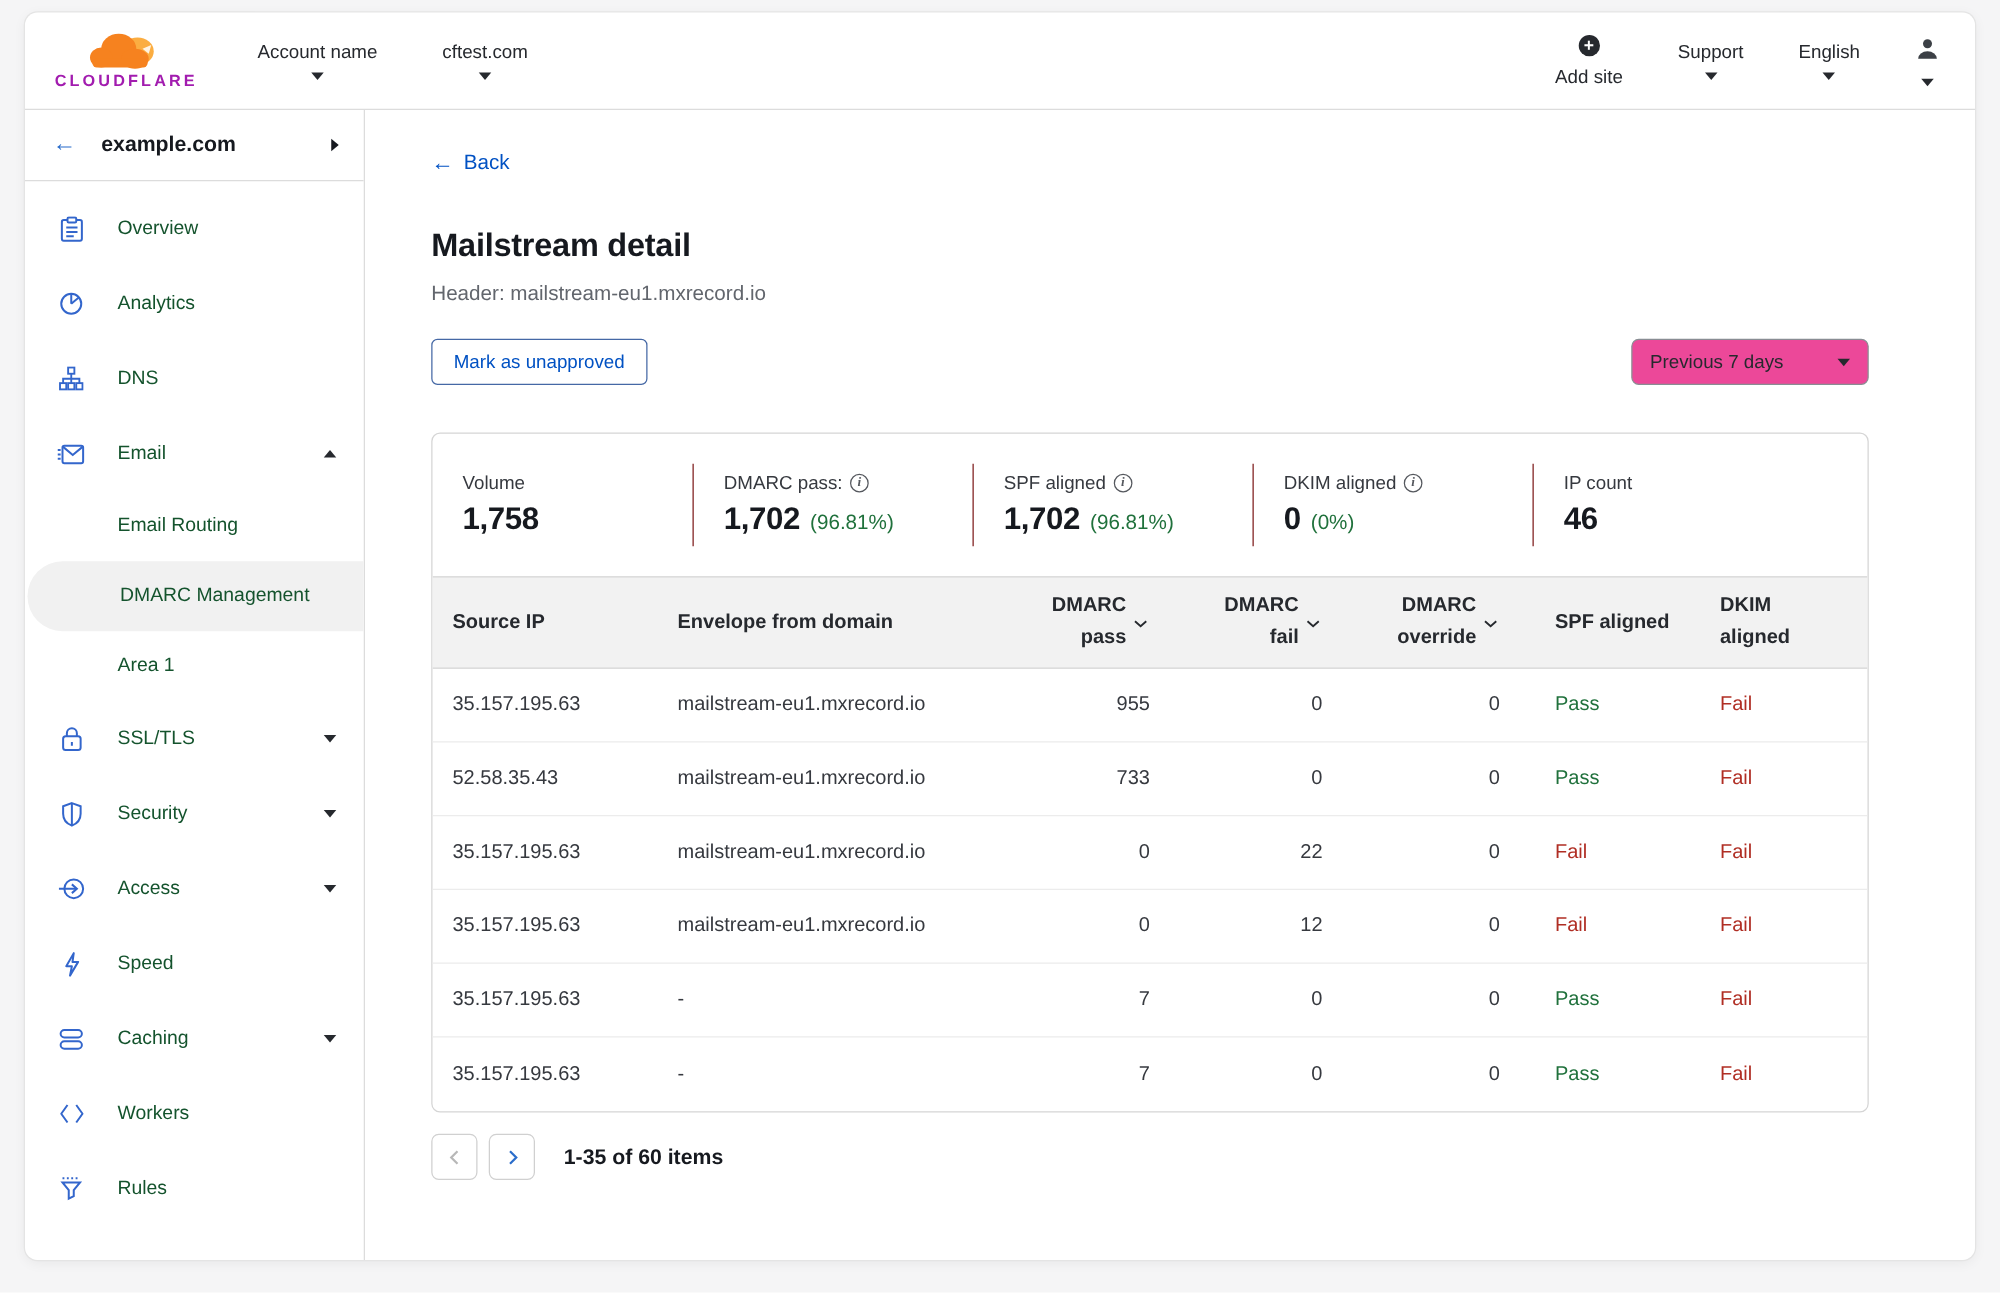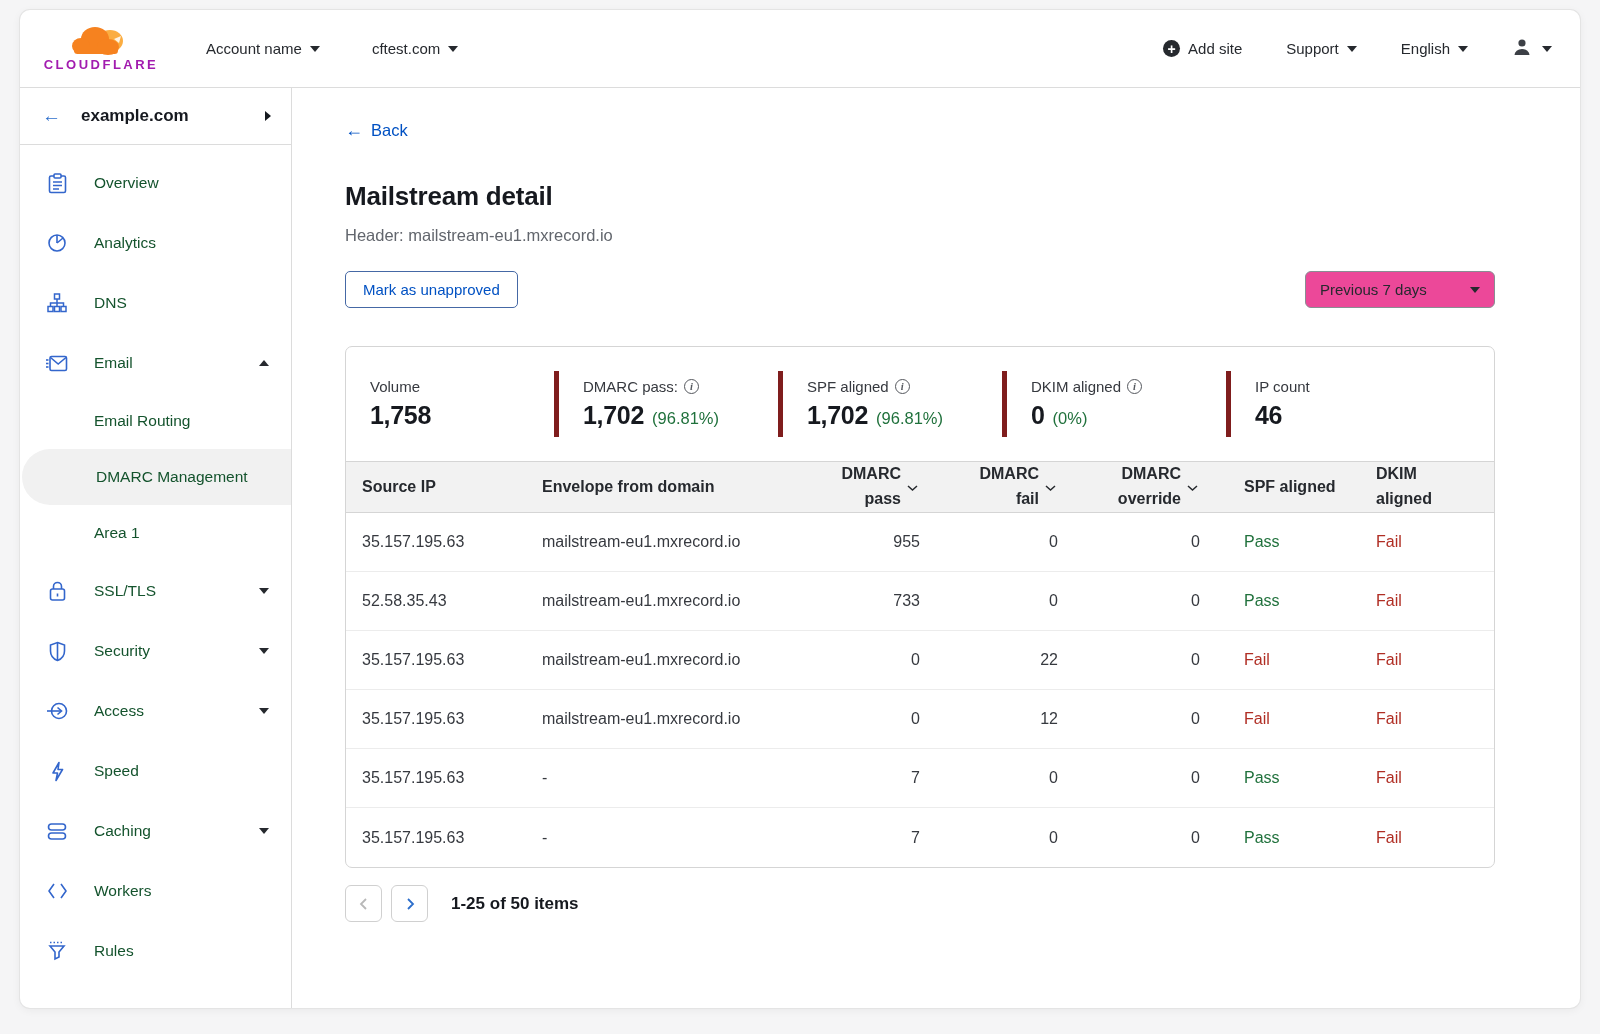--- a/index.html
+++ b/index.html
@@ -18,21 +18,21 @@
   }
 
   
   .topnav {
     height:78px; flex:0 0 78px; display:flex; align-items:center;
     padding:0 28px 0 22px; border-bottom:1px solid #dcdcdc;
   }
   .logo { display:flex; flex-direction:column; align-items:center; width:118px; margin-right:46px; cursor:pointer; }
   .logo svg { display:block; }
   .logo-text { font-size:13px; font-weight:bold; letter-spacing:2.5px; color:#a21caf; margin-top:-2px; }
-  .nav-item { display:flex; align-items:center; gap:8px; font-size:15px; color:#26292e; cursor:pointer; }
+  .nav-item { display:flex; align-items:center; gap:8px; font-size:15px; color:#26292e; cursor:pointer;flex-direction:column; }
   .caret { width:0; height:0; border-left:5px solid transparent; border-right:5px solid transparent; border-top:6px solid #26292e; display:inline-block; }
   .nav-left { display:flex; align-items:center; gap:52px; }
   .nav-right { margin-left:auto; display:flex; align-items:center; gap:44px; }
   .plus-circle { width:17px; height:17px; border-radius:50%; background:#26292e; color:#fff; display:flex; align-items:center; justify-content:center; font-size:14px; font-weight:bold; line-height:1; }
   .user-group { display:flex; align-items:center; gap:10px; }
 
   
   .shell { flex:1; display:flex; min-height:0; }
   .sidebar { width:272px; flex:0 0 272px; border-right:1px solid #dcdcdc; overflow:hidden; }
   .zone-head {
@@ -70,33 +70,33 @@
     display:flex; align-items:center; padding:0 14px; font-size:15px; color:#26292e;
     background:#ec4899; cursor:pointer;
   }
   .date-select .caret { margin-left:auto; }
 
   
   .card { margin-top:38px; border:1px solid #d5d5d5; border-radius:7px; background:#fff; overflow:hidden; }
   .stats { display:flex; align-items:center; height:114px; }
   .stat { padding-left:24px; width:224px; flex:0 0 auto; height:66px; display:flex; flex-direction:column; justify-content:center; }
   .stat.first { width:208px; }
-  .stat + .stat { border-left:5px solid #7f1d1d; height:66px; }
+  .stat + .stat { border-left:1px solid #7f1d1d; height:66px; }
   .stat-label { font-size:15px; color:#36393f; display:flex; align-items:center; gap:6px; }
   .info-i { width:15px; height:15px; border:1px solid #55585e; border-radius:50%; color:#55585e; font-size:10.5px; display:inline-flex; align-items:center; justify-content:center; font-family:"Liberation Serif",serif; font-style:italic; font-weight:bold; }
   .stat-value-row { margin-top:6px; display:flex; align-items:baseline; gap:8px; }
   .stat-value { font-size:25px; font-weight:bold; color:#16191f; letter-spacing:-.3px; }
   .stat-pct { font-size:16.5px; color:#20713c; }
 
   .thead, .trow {
     display:grid;
     grid-template-columns:180px 258px 128px 138px 142px 140px 1fr;
     align-items:center; padding:0 16px;
   }
-  .thead { background:#f2f2f2; height:52px; border-top:1px solid #d5d5d5; border-bottom:1px solid #d5d5d5; }
+  .thead { background:#f2f2f2; height:74px; border-top:1px solid #d5d5d5; border-bottom:1px solid #d5d5d5; }
   .th { font-size:16px; font-weight:bold; color:#26292e; }
   .th.num { display:flex; justify-content:flex-end; align-items:center; gap:4px; padding-right:8px; }
   .th .th-wrap { max-width:80px; text-align:right; line-height:1.55; }
   .th.dkim .th-wrap { max-width:62px; text-align:left; }
   .th.spf { padding-left:36px; }
   .th.dkim { padding-left:28px; display:flex; }
   .sort-chevron { flex:0 0 auto; display:inline-flex; }
   .trow { height:59px; font-size:16px; color:#36393f; border-bottom:1px solid #ececec; }
   .trow:last-child { border-bottom:none; }
   .td.num { text-align:right; padding-right:8px; }
@@ -482,18 +482,18 @@
         <div class="pg-btn disabled">
           <svg width="14" height="14" viewBox="0 0 14 14" fill="none" stroke="#b8b8b8" stroke-width="1.8">
               <path d="M9 2 L4 7 L9 12"></path>
             </svg>
         </div>
         <div class="pg-btn">
           <svg width="14" height="14" viewBox="0 0 14 14" fill="none" stroke="#2c6ecb" stroke-width="1.8">
               <path d="M5 2 L10 7 L5 12"></path>
             </svg>
         </div>
-        <div class="pager-label">1-25 of 50 items</div>
+        <div class="pager-label">1-35 of 60 items</div>
       </div>
 
     </div>
   </div>
 </div>
 
 </body></html>

